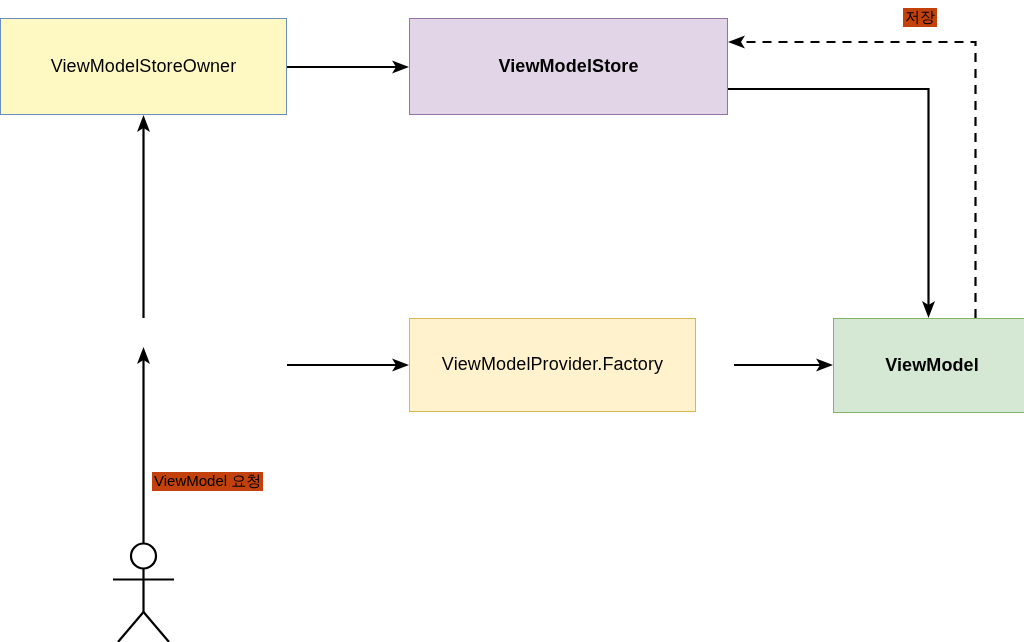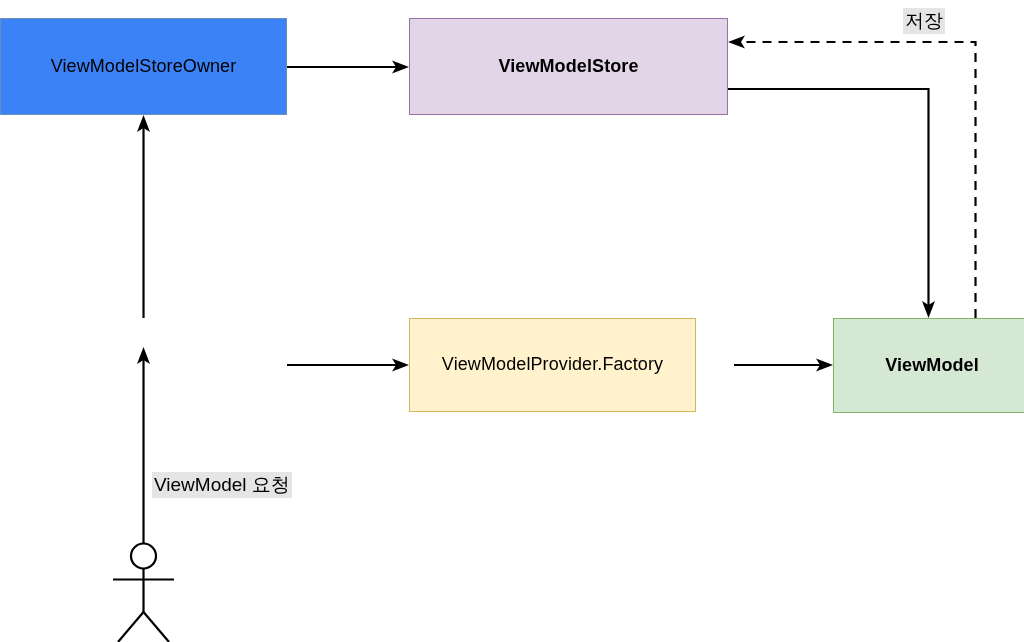--- a/index.html
+++ b/index.html
@@ -44,24 +44,24 @@
   }
   #node-vmfactory {
     left: 409px; top: 318px; width: 287px; height: 94px;
   }
   #node-viewmodel {
     left: 833px; top: 318px; width: 198px; height: 95px;
   }
 
   .edge-label {
     position: absolute;
-    font-size: 19px;
+    font-size: 15px;
     color: #000000;
     white-space: nowrap;
-    background: #e5e5e5;
+    background: #c2410c;
     padding: 0 2px;
   }
   #label-request { left: 152px; top: 472px; }
   #label-save    { left: 903px; top: 8px; }
 
   svg.overlay {
     position: absolute;
     left: 0; top: 0;
     width: 1024px; height: 642px;
     pointer-events: none;
@@ -83,21 +83,21 @@
     stroke-width: 2.2;
     stroke-linecap: butt;
   }
   svg.overlay .arrowhead { fill: #000000; }
 </style>
 </head>
 <body>
 
 <div id="canvas">
 
-  <div class="node" id="node-vmstoreowner" style="background-color: #3b82f6; border-color: rgb(108, 142, 191);">
+  <div class="node" id="node-vmstoreowner" style="background-color: #fef9c3; border-color: rgb(108, 142, 191);">
     <span>ViewModelStoreOwner</span>
   </div>
 
   <div class="node" id="node-vmstore" style="background-color: rgb(225, 213, 231); border-color: rgb(150, 115, 166);">
     <span>ViewModelStore</span>
   </div>
 
 
   <div class="node" id="node-vmfactory" style="background-color: rgb(255, 242, 204); border-color: rgb(214, 182, 86);">
     <span>ViewModelProvider.Factory</span>

